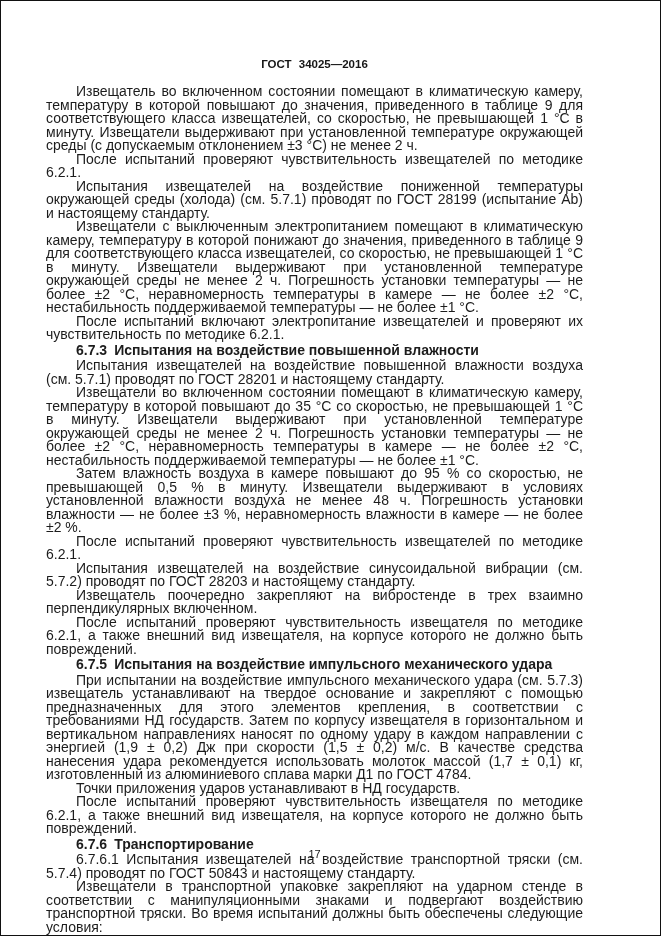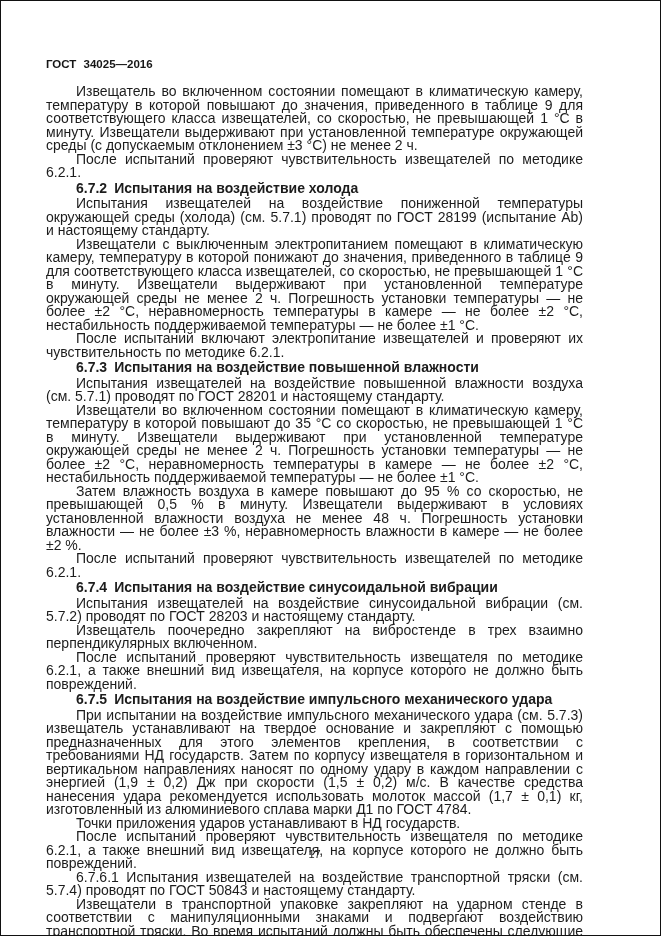--- a/index.html
+++ b/index.html
@@ -16,21 +16,21 @@
     box-sizing: border-box;
     overflow: hidden;
     font-family: "Liberation Sans", "DejaVu Sans", sans-serif;
     color: #1c1c1c;
   }
   .doc-header {
     position: absolute;
     top: 57px;
     left: 45px;
     width: 537px;
-    text-align: left;
+    text-align: center;
     font-size: 11.5px;
     font-weight: bold;
     word-spacing: 4px;
     color: #161616;
   }
   .content {
     position: absolute;
     top: 84px;
     left: 45px;
     width: 537px;
@@ -70,36 +70,35 @@
 </head>
 <body>
 
 <div class="page">
 
   <div class="doc-header">ГОСТ 34025—2016</div>
 
   <div class="content">
     <div class="para">Извещатель во включенном состоянии помещают в климатическую камеру, температуру в которой повышают до значения, приведенного в таблице 9 для соответствующего класса извещателей, со скоростью, не превышающей 1 °С в минуту. Извещатели выдерживают при установленной температуре окружающей среды (с допускаемым отклонением ±3 °С) не менее 2 ч.</div>
     <div class="para">После испытаний проверяют чувствительность извещателей по методике 6.2.1.</div>
-    <div class="heading"><span class="num">6.7.2</span><span>Испытания на воздействие холода</span></div>
     <div class="para">Испытания извещателей на воздействие пониженной температуры окружающей среды (холода) (см. 5.7.1) проводят по ГОСТ 28199 (испытание Ab) и настоящему стандарту.</div>
     <div class="para">Извещатели с выключенным электропитанием помещают в климатическую камеру, температуру в которой понижают до значения, приведенного в таблице 9 для соответствующего класса извещателей, со скоростью, не превышающей 1 °С в минуту. Извещатели выдерживают при установленной температуре окружающей среды не менее 2 ч. Погрешность установки температуры — не более ±2 °С, неравномерность температуры в камере — не более ±2 °С, нестабильность поддерживаемой температуры — не более ±1 °С.</div>
     <div class="para">После испытаний включают электропитание извещателей и проверяют их чувствительность по методике 6.2.1.</div>
     <div class="heading"><span class="num">6.7.3</span><span>Испытания на воздействие повышенной влажности</span></div>
     <div class="para">Испытания извещателей на воздействие повышенной влажности воздуха (см. 5.7.1) проводят по ГОСТ 28201 и настоящему стандарту.</div>
     <div class="para">Извещатели во включенном состоянии помещают в климатическую камеру, температуру в которой повышают до 35 °С со скоростью, не превышающей 1 °С в минуту. Извещатели выдерживают при установленной температуре окружающей среды не менее 2 ч. Погрешность установки температуры — не более ±2 °С, неравномерность температуры в камере — не более ±2 °С, нестабильность поддерживаемой температуры — не более ±1 °С.</div>
     <div class="para">Затем влажность воздуха в камере повышают до 95 % со скоростью, не превышающей 0,5 % в минуту. Извещатели выдерживают в условиях установленной влажности воздуха не менее 48 ч. Погрешность установки влажности — не более ±3 %, неравномерность влажности в камере — не более ±2 %.</div>
     <div class="para">После испытаний проверяют чувствительность извещателей по методике 6.2.1.</div>
-    <div class="heading"><span class="num">6.7.4</span><span>Испытания на воздействие синусоидальной вибрации</span></div>
     <div class="para">Испытания извещателей на воздействие синусоидальной вибрации (см. 5.7.2) проводят по ГОСТ 28203 и настоящему стандарту.</div>
     <div class="para">Извещатель поочередно закрепляют на вибростенде в трех взаимно перпендикулярных включенном.</div>
     <div class="para">После испытаний проверяют чувствительность извещателя по методике 6.2.1, а также внешний вид извещателя, на корпусе которого не должно быть повреждений.</div>
     <div class="heading"><span class="num">6.7.5</span><span>Испытания на воздействие импульсного механического удара</span></div>
     <div class="para">При испытании на воздействие импульсного механического удара (см. 5.7.3) извещатель устанавливают на твердое основание и закрепляют с помощью предназначенных для этого элементов крепления, в соответствии с требованиями НД государств. Затем по корпусу извещателя в горизонтальном и вертикальном направлениях наносят по одному удару в каждом направлении с энергией (1,9 ± 0,2) Дж при скорости (1,5 ± 0,2) м/с. В качестве средства нанесения удара рекомендуется использовать молоток массой (1,7 ± 0,1) кг, изготовленный из алюминиевого сплава марки Д1 по ГОСТ 4784.</div>
     <div class="para">Точки приложения ударов устанавливают в НД государств.</div>
     <div class="para">После испытаний проверяют чувствительность извещателя по методике 6.2.1, а также внешний вид извещателя, на корпусе которого не должно быть повреждений.</div>
+    <div class="heading"><span class="num">6.7.6</span><span>Транспортирование</span></div>
     <div class="para">6.7.6.1 Испытания извещателей на воздействие транспортной тряски (см. 5.7.4) проводят по ГОСТ 50843 и настоящему стандарту.</div>
     <div class="para">Извещатели в транспортной упаковке закрепляют на ударном стенде в соответствии с манипуляционными знаками и подвергают воздействию транспортной тряски. Во время испытаний должны быть обеспечены следующие условия:</div>
   </div>
 
   <div class="page-footer">17</div>
 
 </div>
 
 </body></html>

